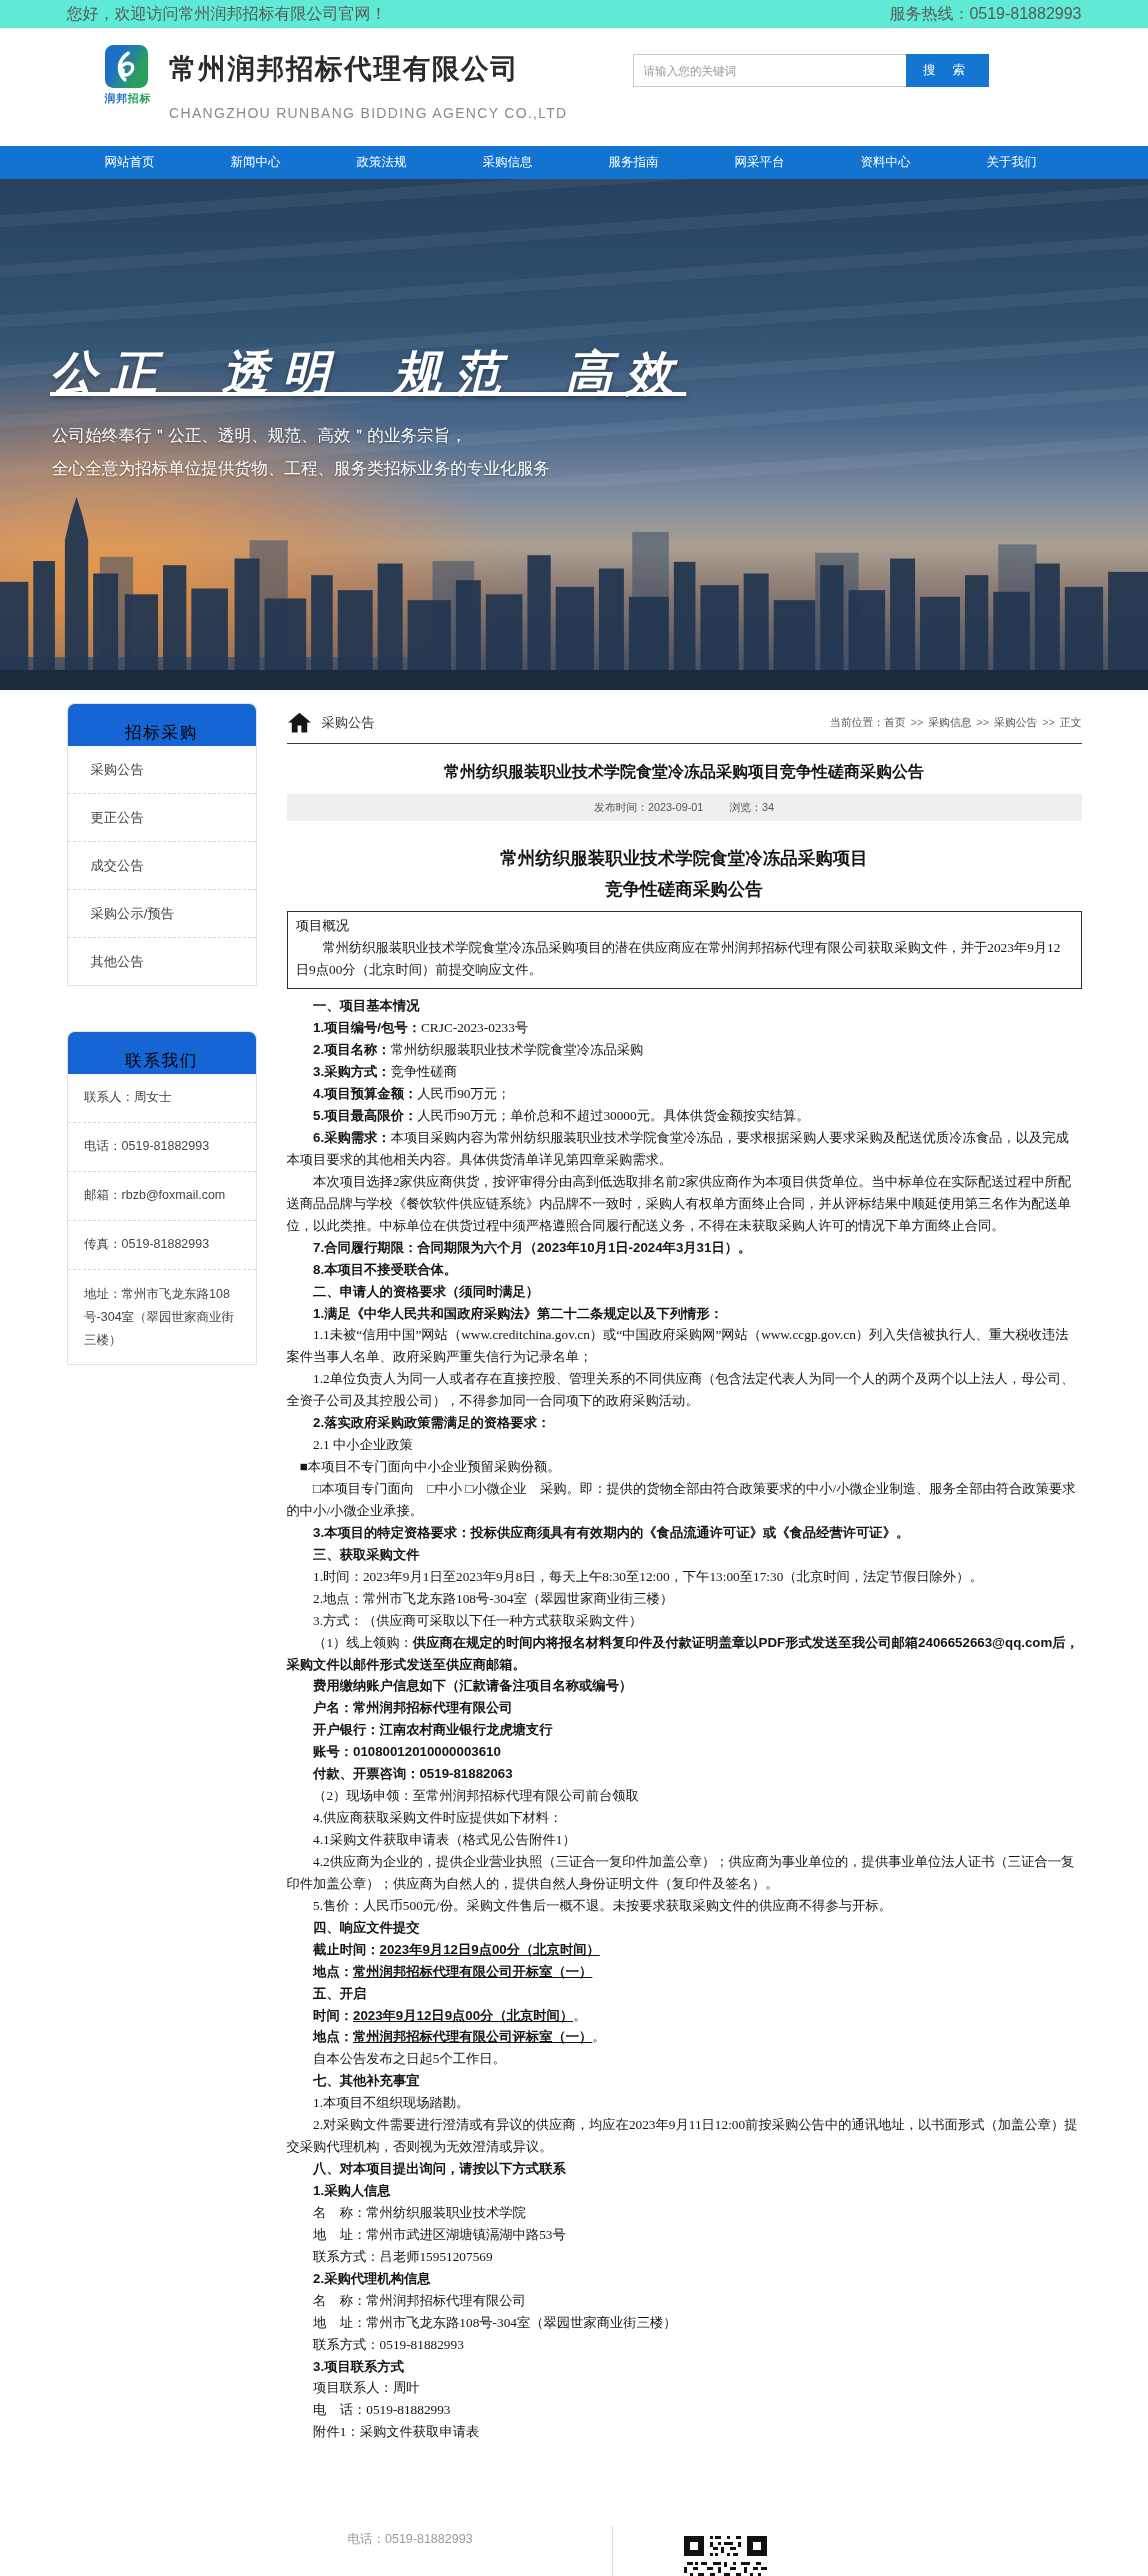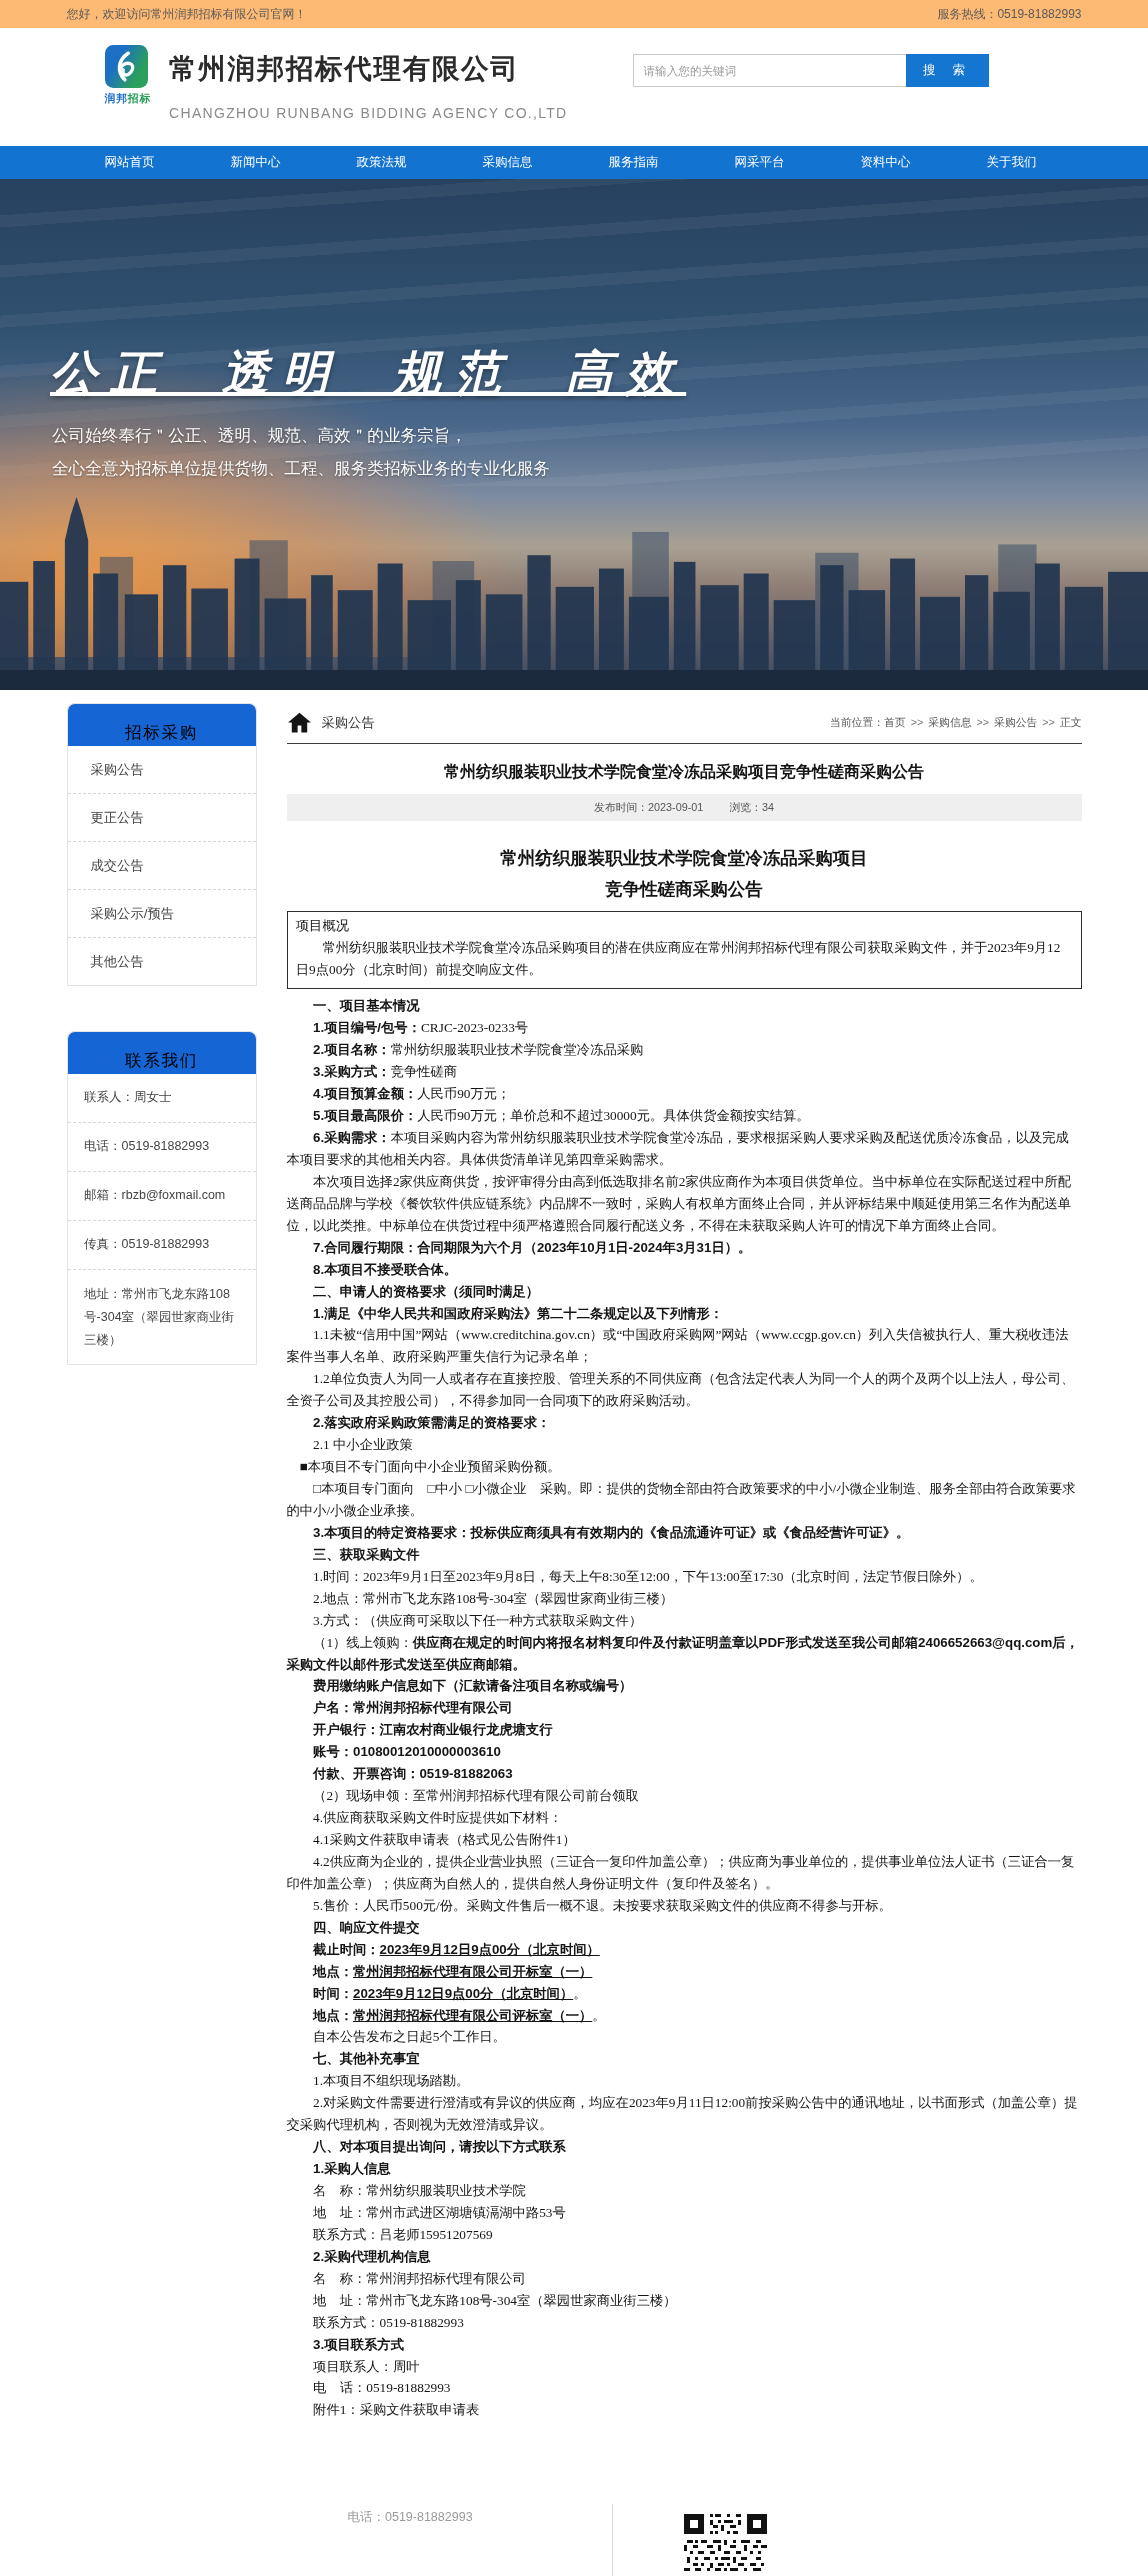--- a/index.html
+++ b/index.html
@@ -3,21 +3,21 @@
 <meta charset="utf-8">
 <style>
   html,body{margin:0;padding:0;}
   body{
     width:1148px;height:2576px;overflow:hidden;background:#fff;
     font-family:"Liberation Sans","DejaVu Sans",sans-serif;color:#333;
   }
   .wrap{width:1015px;margin:0 auto;}
 
   
-  .topbar{height:28px;background:#fdba74;font-size:12px;color:#5a5a5a;}
+  .topbar{height:28px;background:#5eead4;font-size:16px;color:#5a5a5a;}
   .topbar .wrap{display:flex;justify-content:space-between;line-height:28px;}
 
   
   .header{height:118px;background:#fff;}
   .header .wrap{position:relative;height:118px;}
   .logo-block{position:absolute;left:38px;top:16.6px;display:flex;cursor:pointer;}
   .logo-badge{width:43px;height:43px;border-radius:8.3px;background:linear-gradient(120deg,#1d6fc6 30%,#2aa05c 75%);position:relative;}
   .logo-badge svg{position:absolute;left:5px;top:5px;}
   .logo-sub{position:absolute;left:-1.7px;top:47px;width:50px;text-align:center;font-size:10.8px;font-weight:bold;letter-spacing:0.8px;white-space:nowrap;}
   .company{margin-left:21.6px;padding-top:6.7px;}
@@ -283,20 +283,21 @@
             <p class="doc-p"><span class="rb ">账号：01080012010000003610</span></p>
             <p class="doc-p"><span class="rb ">付款、开票咨询：0519-81882063</span></p>
             <p class="doc-p"><span>（2）现场申领：至常州润邦招标代理有限公司前台领取</span></p>
             <p class="doc-p"><span>4.供应商获取采购文件时应提供如下材料：</span></p>
             <p class="doc-p"><span>4.1采购文件获取申请表（格式见公告附件1）</span></p>
             <p class="doc-p"><span>4.2供应商为企业的，提供企业营业执照（三证合一复印件加盖公章）；供应商为事业单位的，提供事业单位法人证书（三证合一复印件加盖公章）；供应商为自然人的，提供自然人身份证明文件（复印件及签名）。</span></p>
             <p class="doc-p"><span>5.售价：人民币500元/份。采购文件售后一概不退。未按要求获取采购文件的供应商不得参与开标。</span></p>
             <p class="doc-p"><span class="rb ">四、响应文件提交</span></p>
             <p class="doc-p"><span class="rb ">截止时间：</span><span class="rb ru">2023年9月12日9点00分（北京时间）</span></p>
             <p class="doc-p"><span class="rb ">地点：</span><span class="rb ru">常州润邦招标代理有限公司开标室（一）</span></p>
+            <p class="doc-p"><span class="rb ">五、开启</span></p>
             <p class="doc-p"><span class="rb ">时间：</span><span class="rb ru">2023年9月12日9点00分（北京时间）</span><span>。</span></p>
             <p class="doc-p"><span class="rb ">地点：</span><span class="rb ru">常州润邦招标代理有限公司评标室（一）</span><span>。</span></p>
             <p class="doc-p"><span>自本公告发布之日起5个工作日。</span></p>
             <p class="doc-p"><span class="rb ">七、其他补充事宜</span></p>
             <p class="doc-p"><span>1.本项目不组织现场踏勘。</span></p>
             <p class="doc-p"><span>2.对采购文件需要进行澄清或有异议的供应商，均应在2023年9月11日12:00前按采购公告中的通讯地址，以书面形式（加盖公章）提交采购代理机构，否则视为无效澄清或异议。</span></p>
             <p class="doc-p"><span class="rb ">八、对本项目提出询问，请按以下方式联系</span></p>
             <p class="doc-p"><span class="rb ">1.采购人信息</span></p>
             <p class="doc-p"><span>名　称：常州纺织服装职业技术学院</span></p>
             <p class="doc-p"><span>地　址：常州市武进区湖塘镇滆湖中路53号</span></p>

